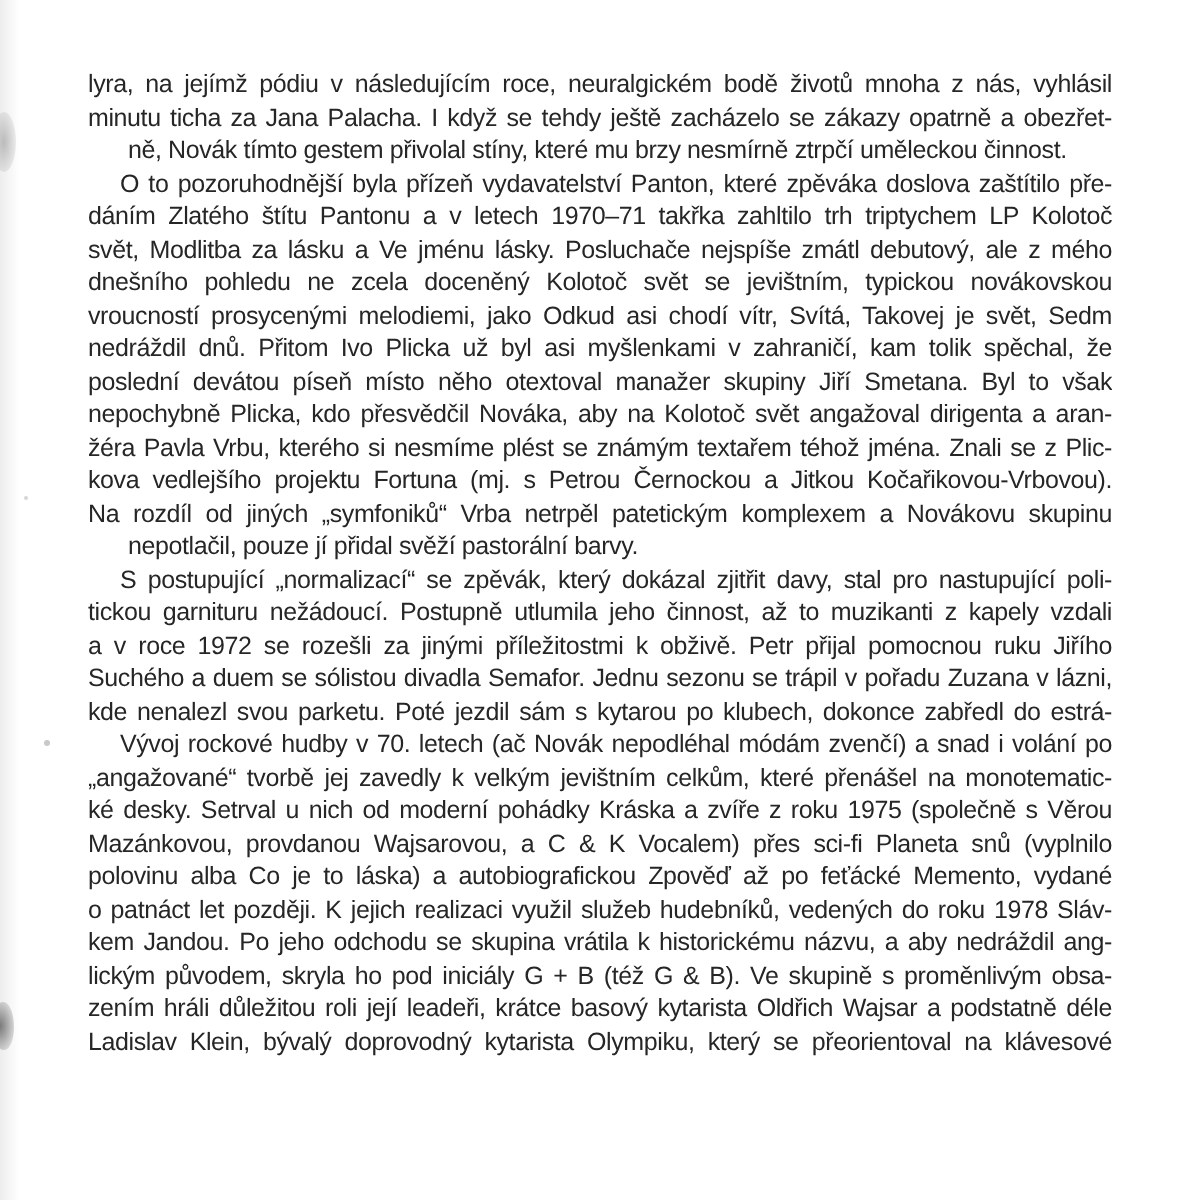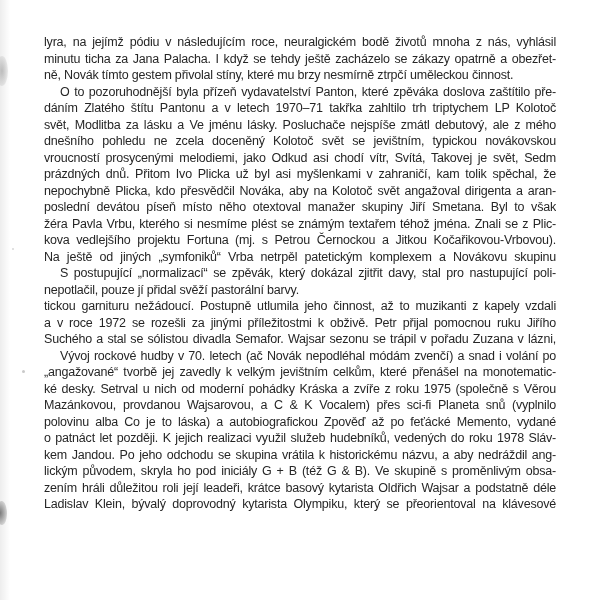--- a/index.html
+++ b/index.html
@@ -25,21 +25,21 @@
     font-size: 12.5px;
     line-height: 16.5px;
     height: 16.5px;
     letter-spacing: -0.2px;
     color: var(--text);
     text-align: justify;
     text-align-last: justify;
     overflow: hidden;
     white-space: normal;
   }
-  .line.para-end { text-align-last: left; }
+  .line.para-end { text-align-last: left; margin-left: 20px; }
   .line.indent { text-indent: 16px; }
 
   
   .edge-shadow {
     position: absolute;
     left: 0; top: 0;
     width: 10px; height: 600px;
     background: linear-gradient(to right, rgba(0,0,0,0.07), rgba(0,0,0,0));
   }
   .smudge-top {
@@ -84,31 +84,32 @@
 
   <div class="text-block">
     <div class="line">lyra, na jejímž pódiu v následujícím roce, neuralgickém bodě životů mnoha z nás, vyhlásil</div>
     <div class="line">minutu ticha za Jana Palacha. I když se tehdy ještě zacházelo se zákazy opatrně a obezřet-</div>
     <div class="line para-end">ně, Novák tímto gestem přivolal stíny, které mu brzy nesmírně ztrpčí uměleckou činnost.</div>
     <div class="line indent">O to pozoruhodnější byla přízeň vydavatelství Panton, které zpěváka doslova zaštítilo pře-</div>
     <div class="line">dáním Zlatého štítu Pantonu a v letech 1970–71 takřka zahltilo trh triptychem LP Kolotoč</div>
     <div class="line">svět, Modlitba za lásku a Ve jménu lásky. Posluchače nejspíše zmátl debutový, ale z mého</div>
     <div class="line">dnešního pohledu ne zcela doceněný Kolotoč svět se jevištním, typickou novákovskou</div>
     <div class="line">vroucností prosycenými melodiemi, jako Odkud asi chodí vítr, Svítá, Takovej je svět, Sedm</div>
-    <div class="line">prázdných dnů. Přitom Ivo Plicka už byl asi myšlenkami v zahraničí, kam tolik spěchal, že</div>
+    <div class="line">nedráždil dnů. Přitom Ivo Plicka už byl asi myšlenkami v zahraničí, kam tolik spěchal, že</div>
+    <div class="line">poslední devátou píseň místo něho otextoval manažer skupiny Jiří Smetana. Byl to však</div>
     <div class="line">nepochybně Plicka, kdo přesvědčil Nováka, aby na Kolotoč svět angažoval dirigenta a aran-</div>
-    <div class="line">poslední devátou píseň místo něho otextoval manažer skupiny Jiří Smetana. Byl to však</div>
     <div class="line">žéra Pavla Vrbu, kterého si nesmíme plést se známým textařem téhož jména. Znali se z Plic-</div>
     <div class="line">kova vedlejšího projektu Fortuna (mj. s Petrou Černockou a Jitkou Kočařikovou-Vrbovou).</div>
-    <div class="line">Na ještě od jiných „symfoniků“ Vrba netrpěl patetickým komplexem a Novákovu skupinu</div>
+    <div class="line">Na rozdíl od jiných „symfoniků“ Vrba netrpěl patetickým komplexem a Novákovu skupinu</div>
+    <div class="line para-end">nepotlačil, pouze jí přidal svěží pastorální barvy.</div>
     <div class="line indent">S postupující „normalizací“ se zpěvák, který dokázal zjitřit davy, stal pro nastupující poli-</div>
-    <div class="line para-end">nepotlačil, pouze jí přidal svěží pastorální barvy.</div>
     <div class="line">tickou garnituru nežádoucí. Postupně utlumila jeho činnost, až to muzikanti z kapely vzdali</div>
     <div class="line">a v roce 1972 se rozešli za jinými příležitostmi k obživě. Petr přijal pomocnou ruku Jiřího</div>
-    <div class="line">Suchého a stal se sólistou divadla Semafor. Wajsar sezonu se trápil v pořadu Zuzana v lázni,</div>
+    <div class="line">Suchého a duem se sólistou divadla Semafor. Jednu sezonu se trápil v pořadu Zuzana v lázni,</div>
+    <div class="line">kde nenalezl svou parketu. Poté jezdil sám s kytarou po klubech, dokonce zabředl do estrá-</div>
     <div class="line indent">Vývoj rockové hudby v 70. letech (ač Novák nepodléhal módám zvenčí) a snad i volání po</div>
     <div class="line">„angažované“ tvorbě jej zavedly k velkým jevištním celkům, které přenášel na monotematic-</div>
     <div class="line">ké desky. Setrval u nich od moderní pohádky Kráska a zvíře z roku 1975 (společně s Věrou</div>
     <div class="line">Mazánkovou, provdanou Wajsarovou, a C &amp; K Vocalem) přes sci-fi Planeta snů (vyplnilo</div>
     <div class="line">polovinu alba Co je to láska) a autobiografickou Zpověď až po feťácké Memento, vydané</div>
     <div class="line">o patnáct let později. K jejich realizaci využil služeb hudebníků, vedených do roku 1978 Sláv-</div>
     <div class="line">kem Jandou. Po jeho odchodu se skupina vrátila k historickému názvu, a aby nedráždil ang-</div>
     <div class="line">lickým původem, skryla ho pod iniciály G + B (též G &amp; B). Ve skupině s proměnlivým obsa-</div>
     <div class="line">zením hráli důležitou roli její leadeři, krátce basový kytarista Oldřich Wajsar a podstatně déle</div>
     <div class="line">Ladislav Klein, bývalý doprovodný kytarista Olympiku, který se přeorientoval na klávesové</div>

